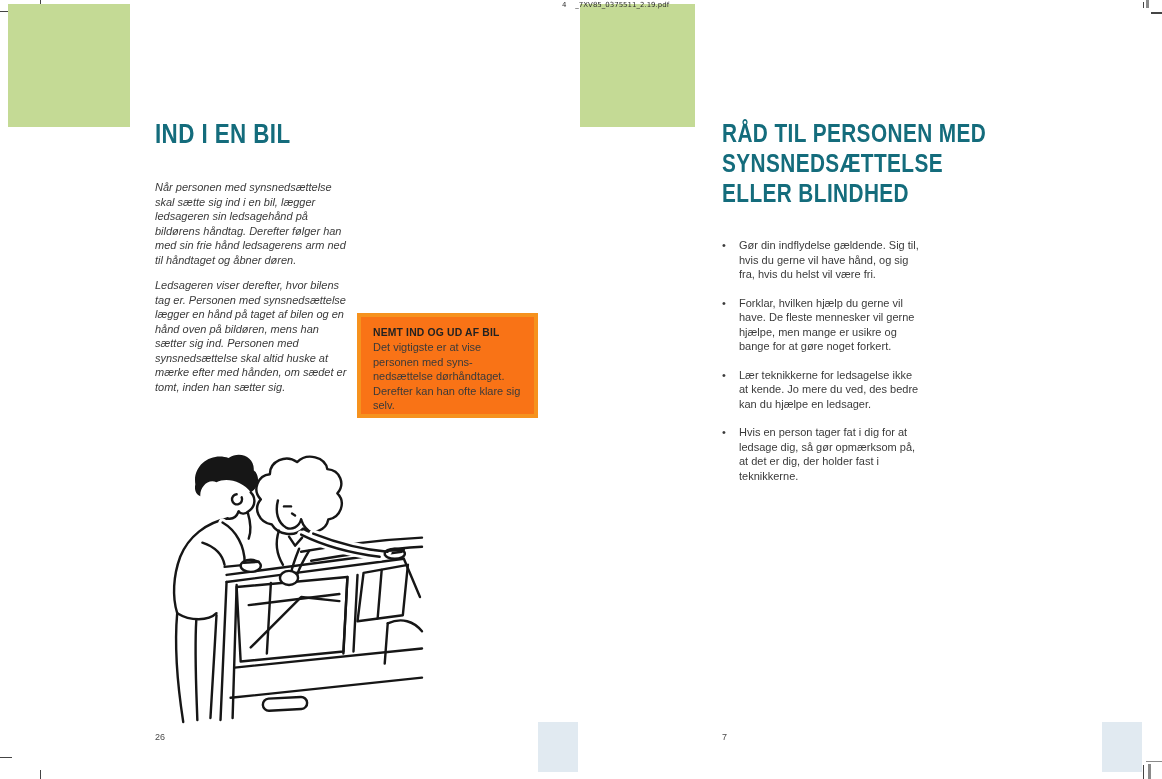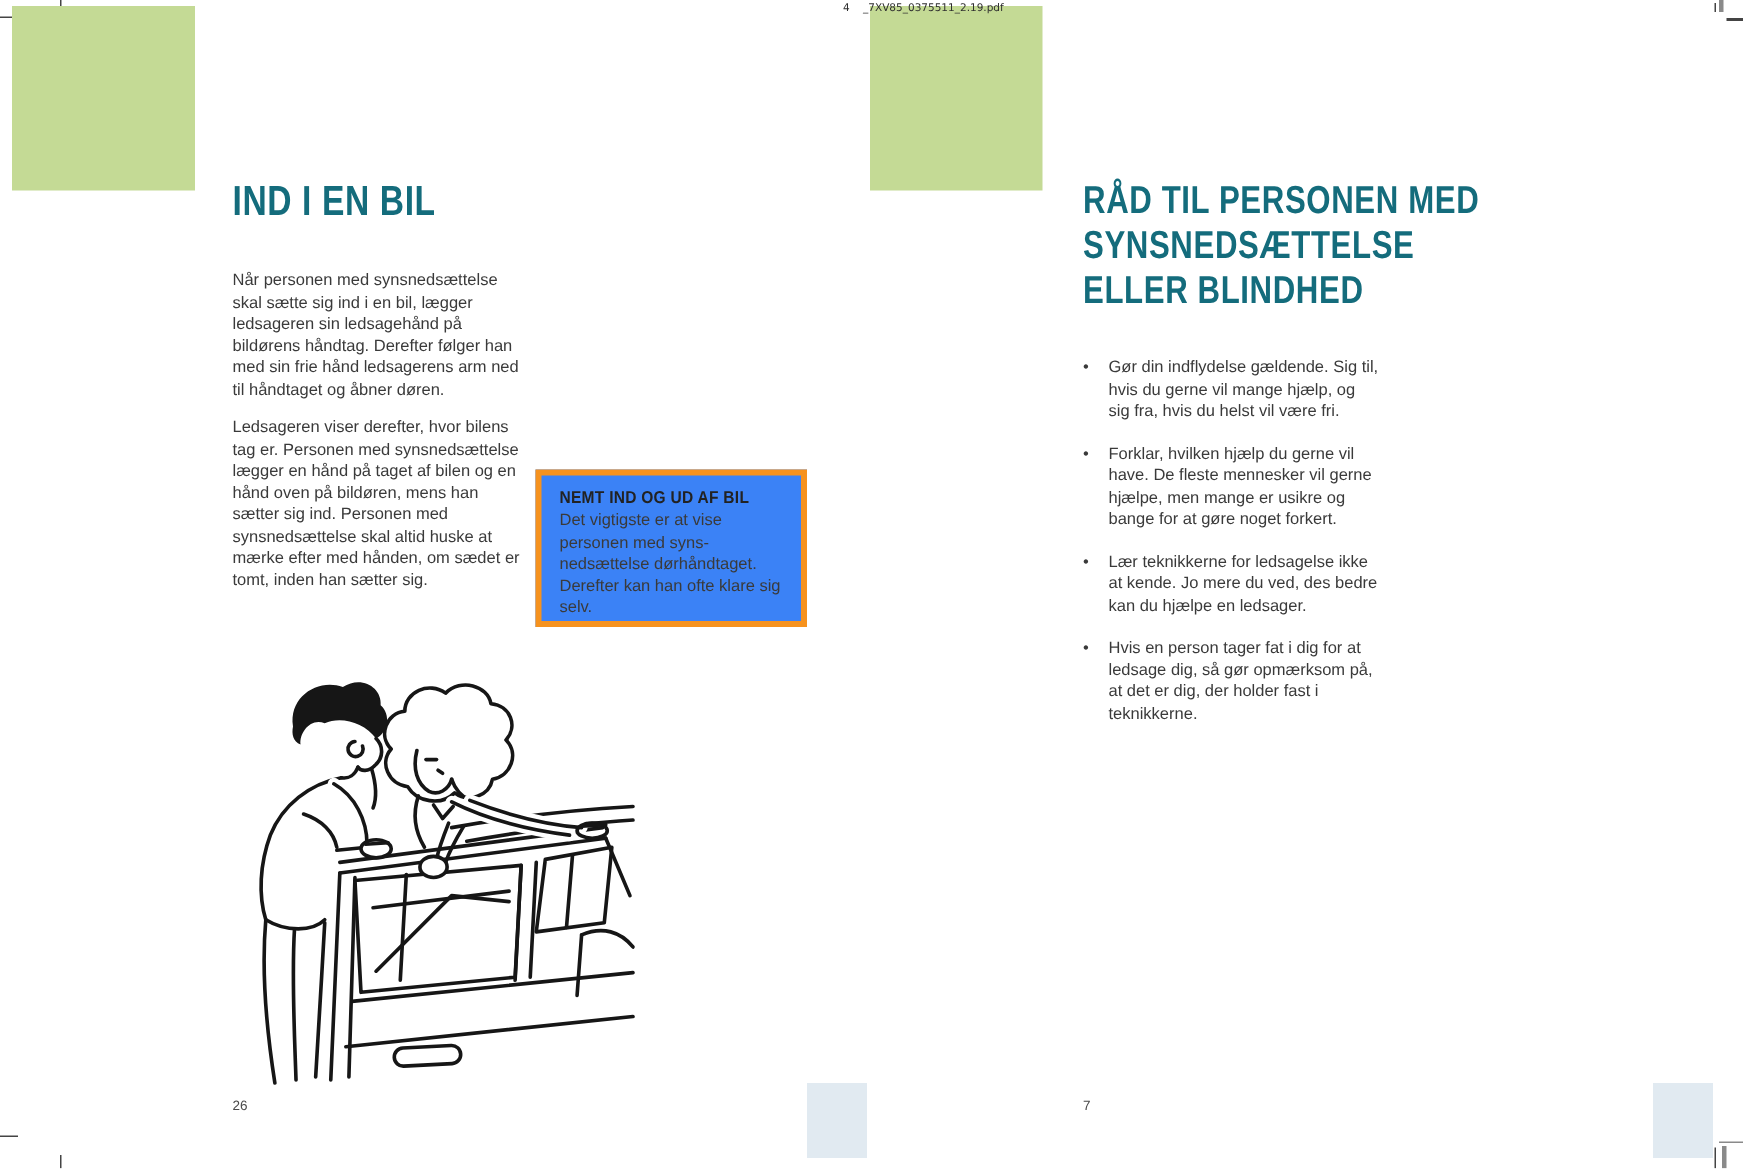--- a/index.html
+++ b/index.html
@@ -33,27 +33,27 @@
   }
   
   .title{
     position:absolute;color:#146c7c;font-weight:700;margin:0;
     transform:scaleX(0.8);transform-origin:0 0;white-space:pre-line;letter-spacing:0.5px;
   }
   .title-left{left:155px;top:118px;font-size:28px;line-height:32px;}
   .title-right{left:722px;top:118px;font-size:26px;line-height:30px;}
   
   .textcol{position:absolute;font-size:11px;line-height:14.5px;}
-  .textcol p{margin:0 0 11px 0;}
+  .textcol p{margin:0 0 11px 0;font-style:italic;}
   .col1{left:155px;top:180px;width:192px;}
   .col2{left:357px;top:180px;width:188px;}
   
   .callout{
     position:absolute;left:357px;top:313px;width:181px;height:105px;box-sizing:border-box;
-    border:4px solid #f6921e;background:#3b82f6;padding:9px 12px 8px 12px;
+    border:4px solid #f6921e;background:#f97316;padding:9px 12px 8px 12px;
   }
   .callout-title{
     font-size:11.5px;font-weight:700;color:#222;margin:0 0 2px 0;white-space:nowrap;
     transform:scaleX(0.9);transform-origin:0 0;letter-spacing:0.2px;
   }
   .callout-body{font-size:11px;line-height:14.5px;width:152px;}
   
   .bullets{
     position:absolute;left:722px;top:238px;width:198px;margin:0;padding:0;list-style:none;
     font-size:11px;line-height:14.5px;
@@ -169,21 +169,21 @@
 
   <div class="pagenum pagenum-left">26</div>
 
   <h1 class="title title-right">RÅD TIL PERSONEN MED
 SYNSNEDSÆTTELSE
 ELLER BLINDHED</h1>
 
   <ul class="bullets">
     <li>
       <span class="bullet-dot">•</span>
-      <span>Gør din indflydelse gældende. Sig til, hvis du gerne vil mange hjælp, og sig fra, hvis du helst vil være fri.</span>
+      <span>Gør din indflydelse gældende. Sig til, hvis du gerne vil have hånd, og sig fra, hvis du helst vil være fri.</span>
     </li>
     <li>
       <span class="bullet-dot">•</span>
       <span>Forklar, hvilken hjælp du gerne vil have. De fleste mennesker vil gerne hjælpe, men mange er usikre og bange for at gøre noget forkert.</span>
     </li>
     <li>
       <span class="bullet-dot">•</span>
       <span>Lær teknikkerne for ledsagelse ikke at kende. Jo mere du ved, des bedre kan du hjælpe en ledsager.</span>
     </li>
     <li>

